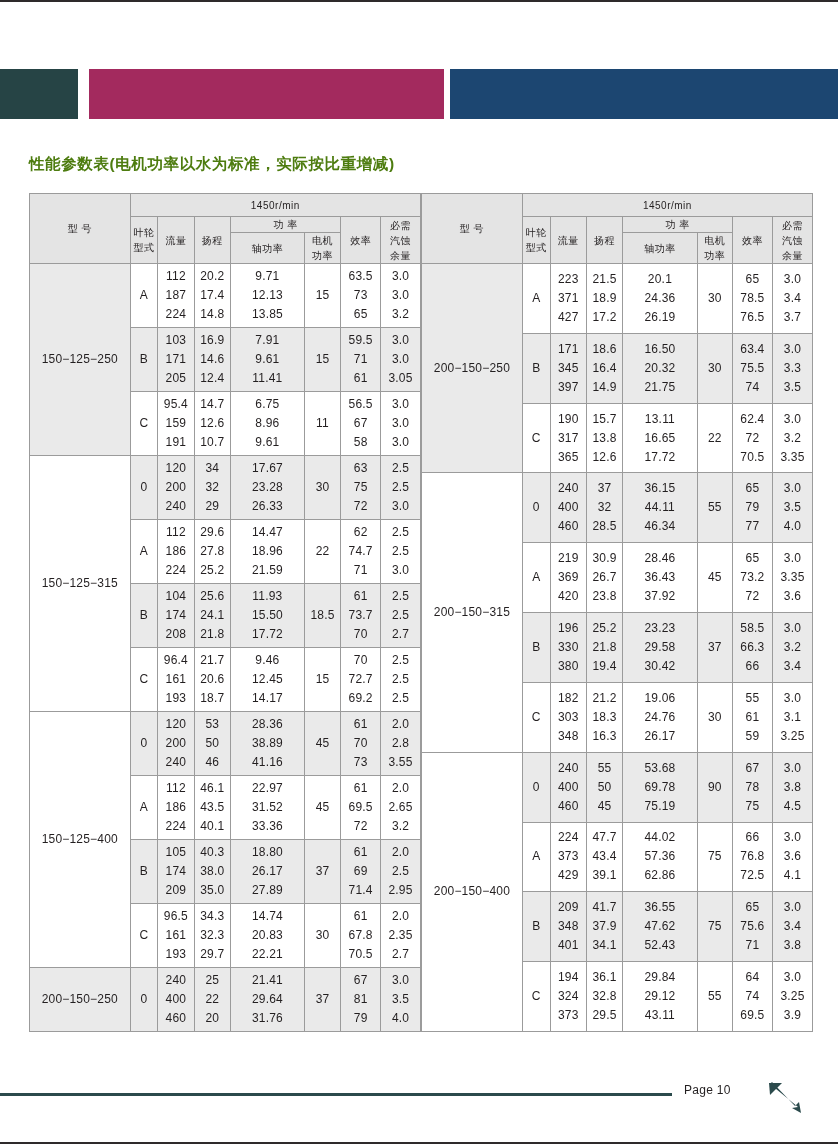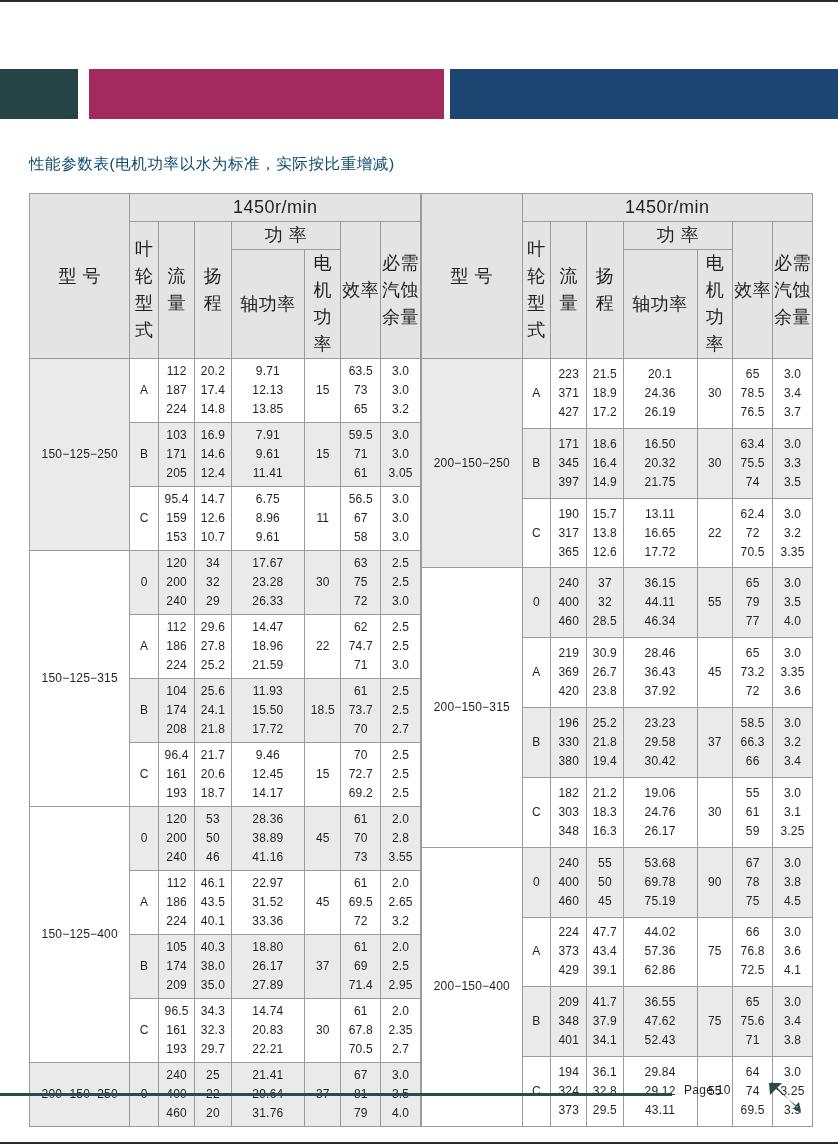--- a/index.html
+++ b/index.html
@@ -36,24 +36,24 @@
   }
   .bar-teal    { left: 0px;   width: 78px; }
   .bar-magenta { left: 89px;  width: 355px; }
   .bar-navy    { left: 450px; width: 388px; }
 
   
   .page-title {
     position: absolute;
     left: 29px; top: 154px;
     font-size: 15.5px;
-    font-weight: normal;
+    font-weight: bold;
     letter-spacing: 0.6px;
     white-space: nowrap;
-    color: #0c4a6e;
+    color: #4d7c0f;
   }
 
   
   .tables {
     position: absolute;
     left: 29px; top: 193px;
     width: 784px;
     display: flex;
     justify-content: space-between;
   }
@@ -67,21 +67,21 @@
     text-align: center;
     vertical-align: middle;
     font-weight: normal;
     font-size: 11.5px;
     color: #231f20;
     padding: 0;
   }
   
   .spec-table thead td {
     background: #e4e4e4;
-    font-size: 18px;
+    font-size: 10px;
     letter-spacing: 0.5px;
     line-height: 1.5;
   }
   .h-rpm   { height: 23px; font-size: 13px; letter-spacing: 0; }
   .h-model { font-size: 13px; letter-spacing: 5px; padding-left: 5px; }
   .h-stack { line-height: 1.85; }
 
   
   .col-model { width: 104px; }
   .col-imp   { width: 30px; }
@@ -246,21 +246,21 @@
             <span class="triple">3.0</span>
             <span class="triple">3.0</span>
             <span class="triple">3.05</span>
           </td>
         </tr>
         <tr class="plain">
           <td class="col-imp">C</td>
           <td class="col-flow cell-num">
             <span class="triple">95.4</span>
             <span class="triple">159</span>
-            <span class="triple">153</span>
+            <span class="triple">191</span>
           </td>
           <td class="col-head cell-num">
             <span class="triple">14.7</span>
             <span class="triple">12.6</span>
             <span class="triple">10.7</span>
           </td>
           <td class="col-shaft cell-num">
             <span class="triple">6.75</span>
             <span class="triple">8.96</span>
             <span class="triple">9.61</span>

